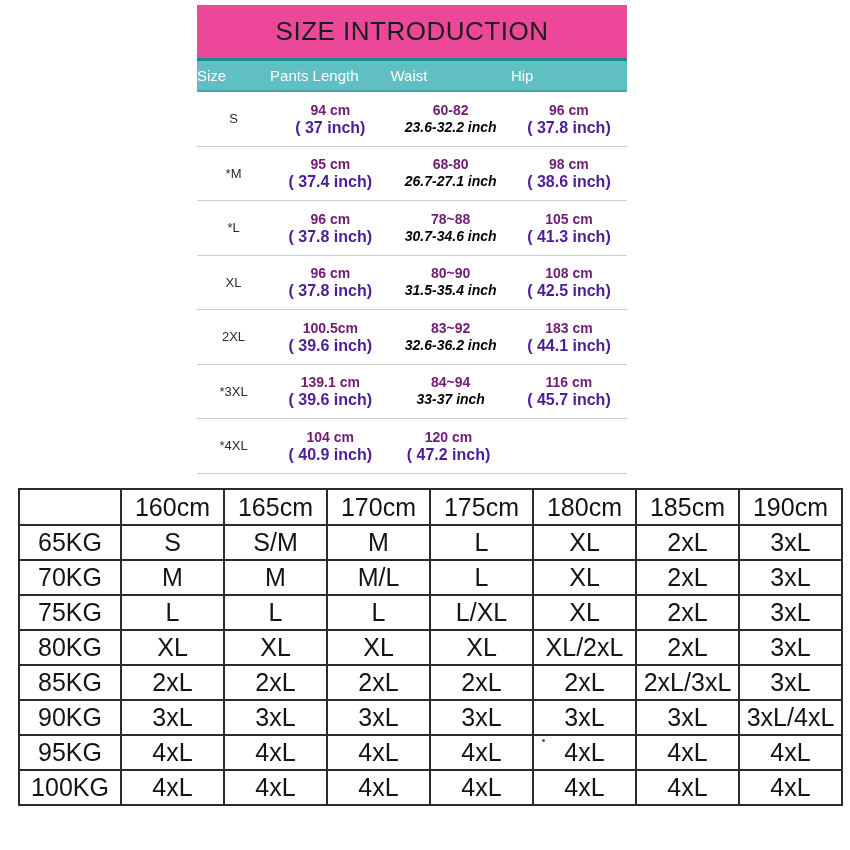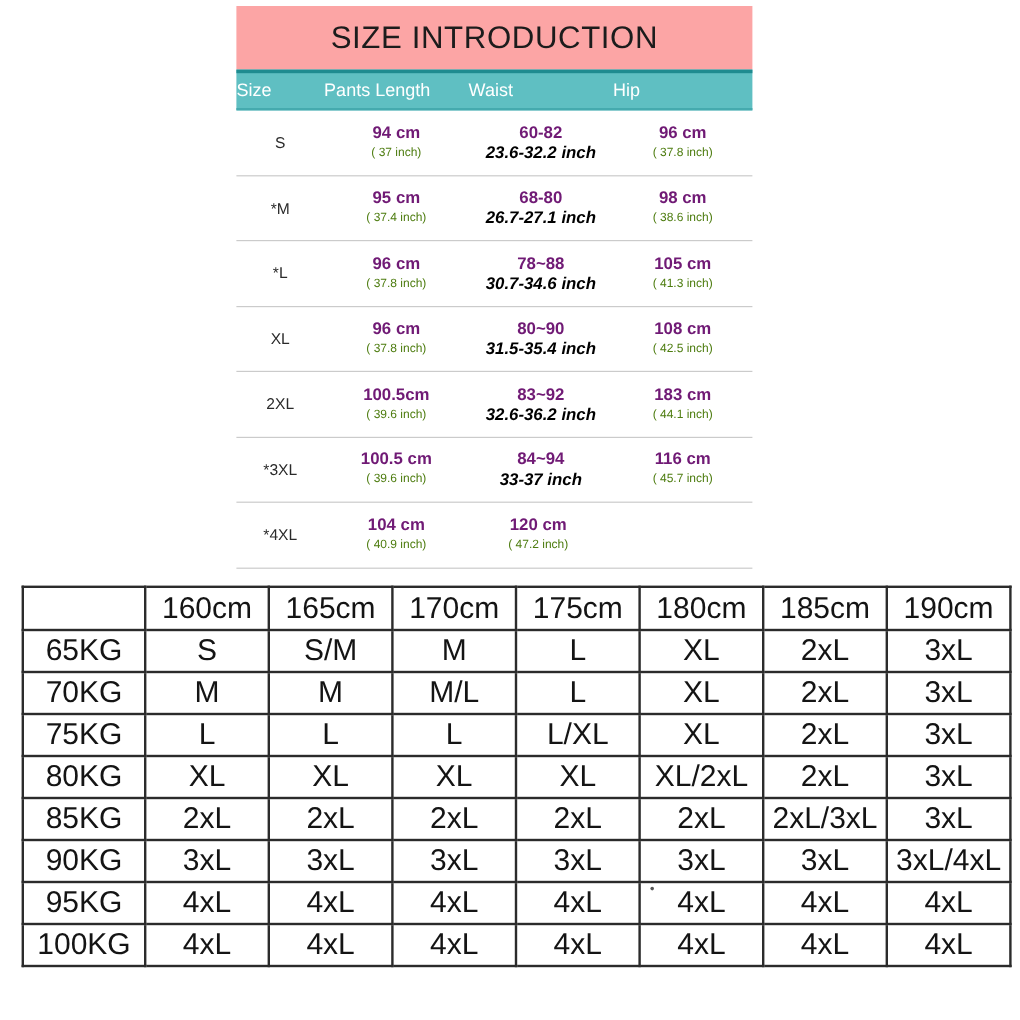--- a/index.html
+++ b/index.html
@@ -14,21 +14,21 @@
   }
 
   
   .size-intro {
     position: absolute;
     left: 197px;
     top: 5px;
     width: 430px;
   }
   .si-title {
-    background: #fca5a5;
+    background: #ec4899;
     height: 53px;
     line-height: 53px;
     text-align: center;
     font-size: 26px;
     letter-spacing: 0.5px;
     color: #1c1c1c;
     font-weight: 400;
   }
   .si-header {
     display: flex;
@@ -49,21 +49,21 @@
   .si-row {
     display: flex;
     align-items: center;
     height: 54.5px;
     box-sizing: border-box;
     border-bottom: 1px solid #cbcbcb;
   }
   .si-row .c { text-align: center; }
   .size-lbl { font-size: 13px; color: #2a2a2a; }
   .v   { font-size: 14px; font-weight: bold; color: #701a75; line-height: 17px; }
-  .sub { font-size: 10px; color: #4d7c0f; line-height: 17px; }
+  .sub { font-size: 16px; color: #4c1d95; line-height: 17px; font-weight: bold; }
   .sub.waist { font-weight: bold; font-style: italic; font-size: 14px; color: #000000; }
 
   
   .matrix {
     position: absolute;
     left: 18px;
     top: 488px;
     width: 824px;
     border-collapse: collapse;
     table-layout: fixed;
@@ -182,21 +182,21 @@
     </div>
     <div class="c col-hip">
       <div class="v">183 cm</div>
       <div class="sub">( 44.1 inch)</div>
     </div>
   </div>
 
   <div class="si-row">
     <div class="c col-size size-lbl">*3XL</div>
     <div class="c col-pants">
-      <div class="v">100.5 cm</div>
+      <div class="v">139.1 cm</div>
       <div class="sub">( 39.6 inch)</div>
     </div>
     <div class="c col-waist">
       <div class="v">84~94</div>
       <div class="sub waist">33-37 inch</div>
     </div>
     <div class="c col-hip">
       <div class="v">116 cm</div>
       <div class="sub">( 45.7 inch)</div>
     </div>

